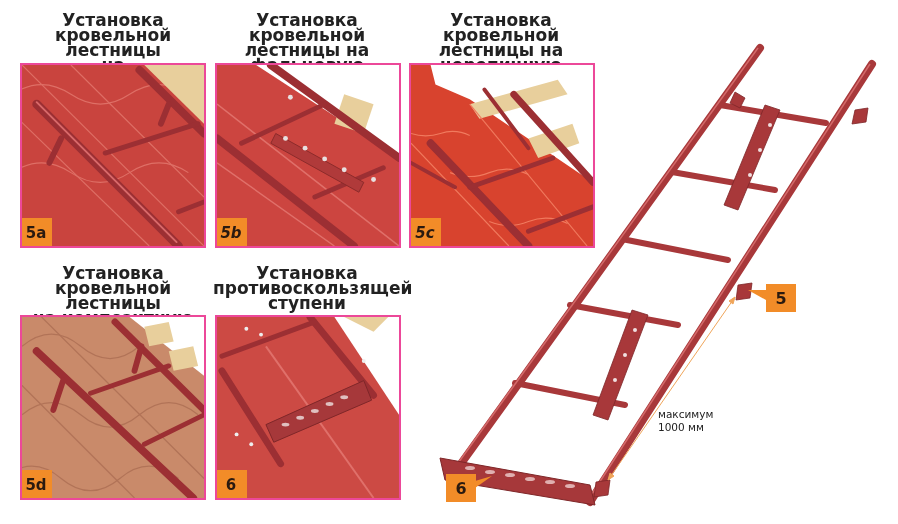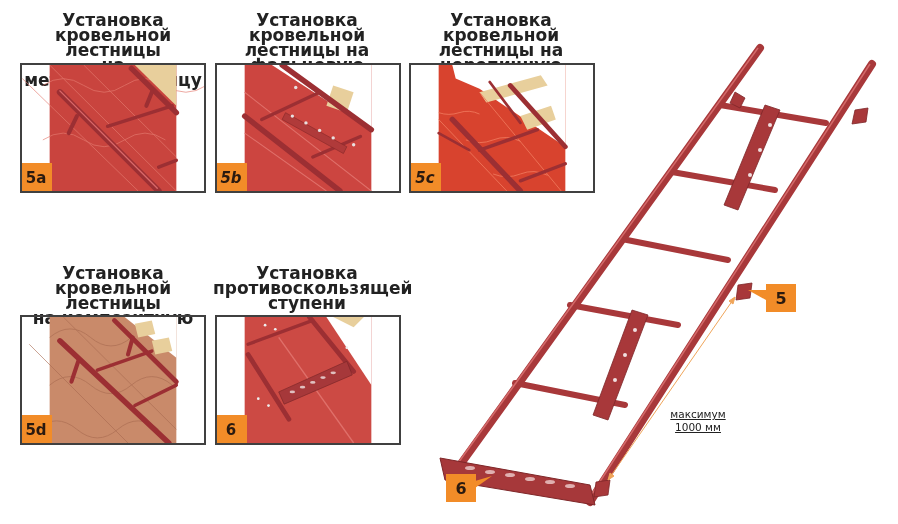--- a/index.html
+++ b/index.html
@@ -12,22 +12,22 @@
     font-size: 17px;
     line-height: 15px;
     font-weight: bold;
     color: #222;
     white-space: pre-line;
   }
 
   .panel {
     position: absolute;
     width: 186px;
-    height: 130px;
-    border: 2px solid #404040;
+    height: 185px;
+    border: 2px solid #ec4899;
     overflow: hidden;
   }
   .panel svg { position: absolute; left: 0; top: 0; width: 100%; height: 100%; }
 
   .badge {
     position: absolute;
     left: -2px; bottom: -2px;
     width: 32px; height: 30px;
     background: #f28c28;
     color: #2a1a10;
@@ -43,24 +43,23 @@
     font-size: 16px;
     font-weight: bold;
     display: flex; align-items: center; justify-content: center;
     width: 30px; height: 28px;
   }
 
   .dim-label {
     position: absolute;
     font-size: 10.5px;
     line-height: 13px;
-    text-align: center;
+    text-align: left;
     color: #222;
     white-space: pre-line;
-    text-decoration: underline;
   }
 
   #big-ladder { position: absolute; left: 430px; top: 40px; width: 468px; height: 484px; }
 </style>
 </head>
 <body>
 
 <div class="caption" style="left:20px; top:13px; width:186px;">Установка кровельной
 лестницы
 на металлочерепицу</div>

